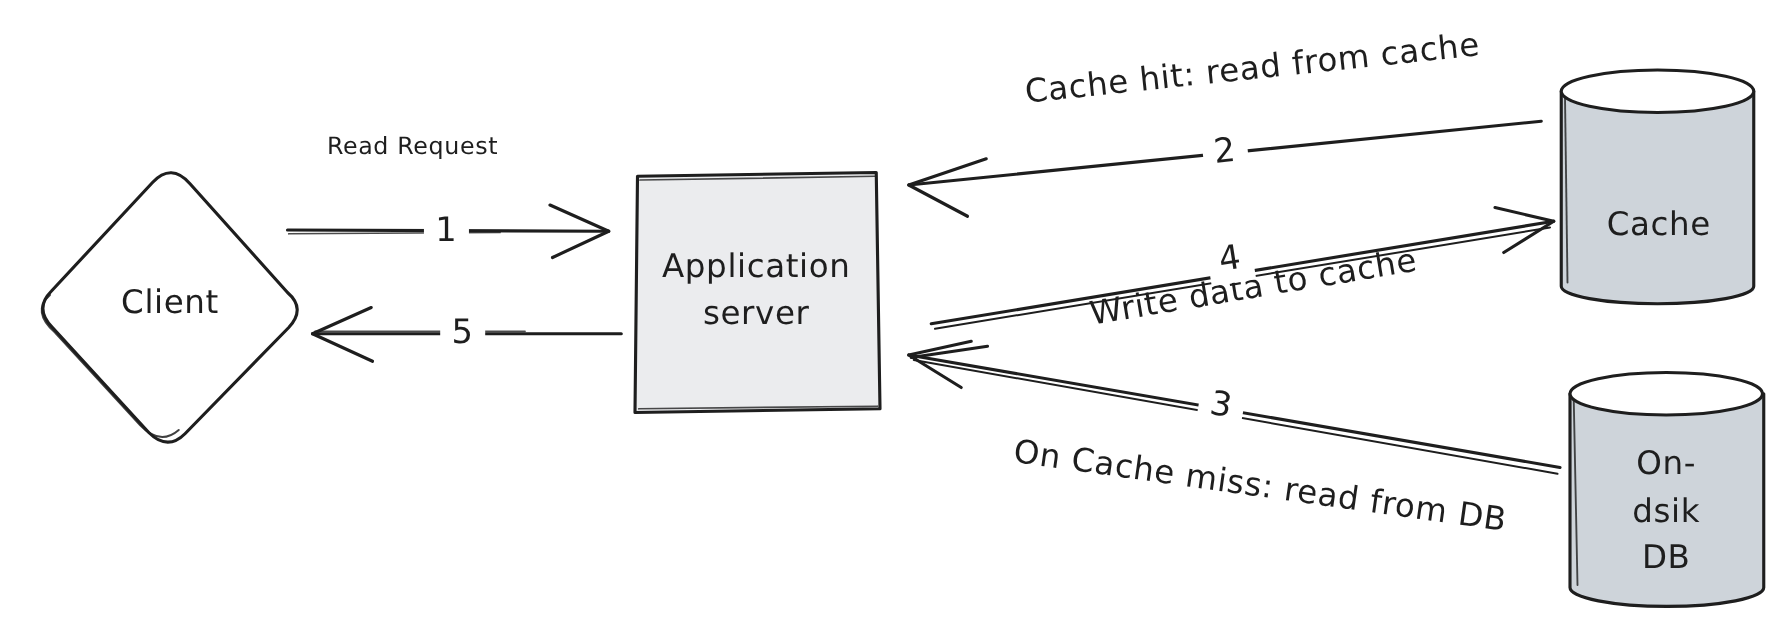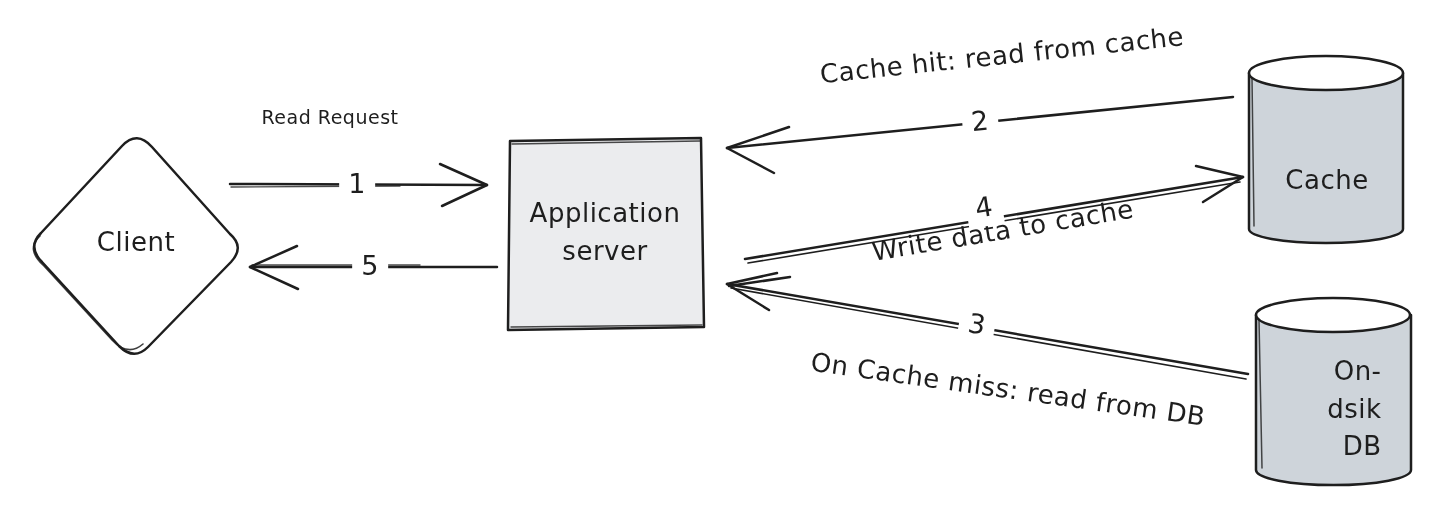--- a/index.html
+++ b/index.html
@@ -92,21 +92,21 @@
     </g>
   </svg>
 
   <div class="label node-label" style="left:605px; top:233px;">Application
 server</div>
 
   <div class="label node-label" style="left:136px; top:243px;">Client</div>
 
   <div class="label node-label" style="left:1327px; top:161px;margin-top:20px;">Cache</div>
 
-  <div class="label node-label" style="left:1333px; top:410px;text-align:right;">On-dsik
+  <div class="label node-label" style="left:1333px; top:410px;">On-dsik
 DB</div>
 
   <div class="label edge-label" style="left:330px; top:118px; font-size:19px;">Read Request</div>
 
   <div class="label edge-label" style="left:1002px; top:56px; --r:-6deg;">Cache hit: read from cache</div>
 
   <div class="label edge-label" style="left:1003px; top:231px; --r:-9.5deg;">Write data to cache</div>
 
   <div class="label edge-label" style="left:1008px; top:390px; --r:8deg;">On Cache miss: read from DB</div>
 

